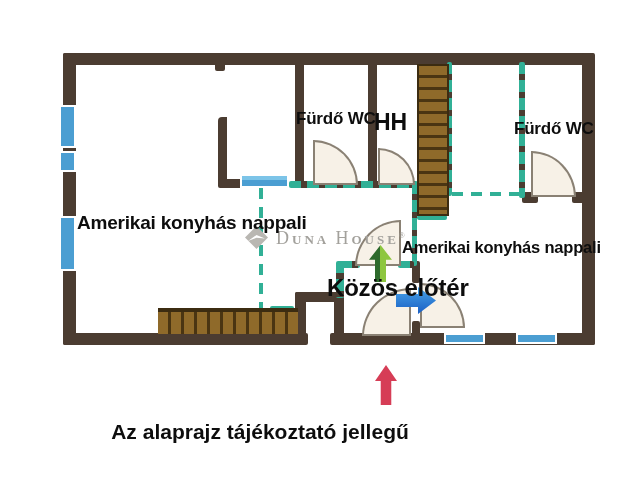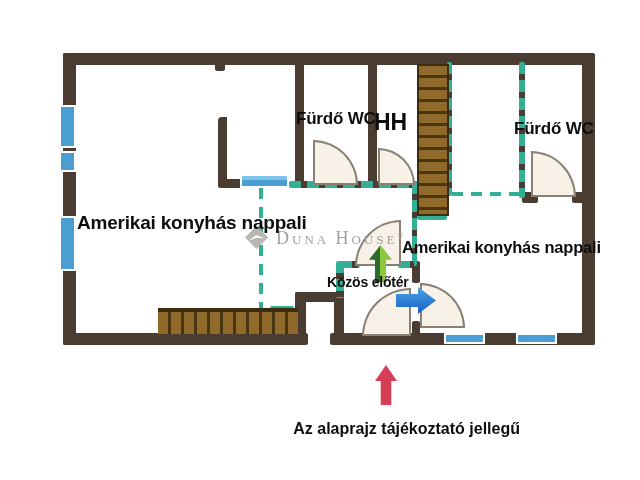--- a/index.html
+++ b/index.html
@@ -22,25 +22,25 @@
   .stairs-h{position:absolute;background:repeating-linear-gradient(90deg,var(--stair-wood) 0 10px,var(--stair-edge) 10px 13px);border-top:4px solid #3c2c11;box-sizing:border-box;}
   
   .door{position:absolute;background:var(--door-fill);border:2px solid var(--door-line);box-sizing:border-box;}
   .hinge-bl{border-radius:0 100% 0 0;}   
   .hinge-br{border-radius:100% 0 0 0;}   
   
   .arr-up{clip-path:polygon(50% 0%,100% 40%,74% 40%,74% 100%,26% 100%,26% 40%,0% 40%);}
   .arr-right{clip-path:polygon(0% 26%,55% 26%,55% 0%,100% 50%,55% 100%,55% 74%,0% 74%);}
   
   .lbl{position:absolute;color:var(--text);font-weight:bold;white-space:nowrap;letter-spacing:-0.2px;}
-  .caption{position:absolute;left:0;top:420px;width:520px;text-align:right;font-size:16px;font-weight:bold;color:var(--text);}
+  .caption{position:absolute;left:0;top:420px;width:520px;text-align:center;font-size:21px;font-weight:bold;color:var(--text);}
   
   .wm{position:absolute;left:276px;top:228px;color:var(--watermark);font-family:"Liberation Serif",serif;
       letter-spacing:3px;white-space:nowrap;}
-  .wm .big{font-size:18px;} .wm .small{font-size:13px;} .wm sup{font-size:8px;letter-spacing:0;}
+  .wm .big{font-size:18px;} .wm .small{font-size:13px;font-weight:bold;} .wm sup{font-size:8px;letter-spacing:0;}
   .wm-diamond{position:absolute;left:245px;top:226px;width:23px;height:23px;background:#b9b7b2;
       clip-path:polygon(50% 0,100% 50%,50% 100%,0 50%);}
   .wm-diamond::after{content:"";position:absolute;left:3px;top:9px;width:17px;height:6px;background:#ffffff;
       clip-path:polygon(0 100%,50% 0,100% 60%,50% 45%);}
 </style>
 </head>
 <body>
 
 <div id="stage">
 
@@ -102,17 +102,17 @@
   <div class="abs arr-up" style="left:375px;top:365px;width:22px;height:40px;background:var(--arrow-red);"></div>
 
   <div class="wm-diamond"></div>
   <div class="wm"><span class="big">D</span><span class="small">UNA</span><span class="small">&nbsp;</span><span class="big">H</span><span class="small">OUSE</span><sup>®</sup></div>
 
   <div class="lbl" style="left:296px;top:109px;font-size:17px;">Fürdő WC</div>
   <div class="lbl" style="left:374px;top:109px;font-size:23px;">HH</div>
   <div class="lbl" style="left:514px;top:119px;font-size:17px;">Fürdő WC</div>
   <div class="lbl" style="left:77px;top:212px;font-size:19px;">Amerikai konyhás nappali</div>
   <div class="lbl" style="left:402px;top:238px;font-size:16.5px;">Amerikai konyhás nappali</div>
-  <div class="lbl" style="left:327px;top:274px;font-size:14px;">Közös előtér</div>
+  <div class="lbl" style="left:327px;top:274px;font-size:24px;">Közös előtér</div>
 
   <div class="caption">Az alaprajz tájékoztató jellegű</div>
 
 </div>
 
 </body></html>

